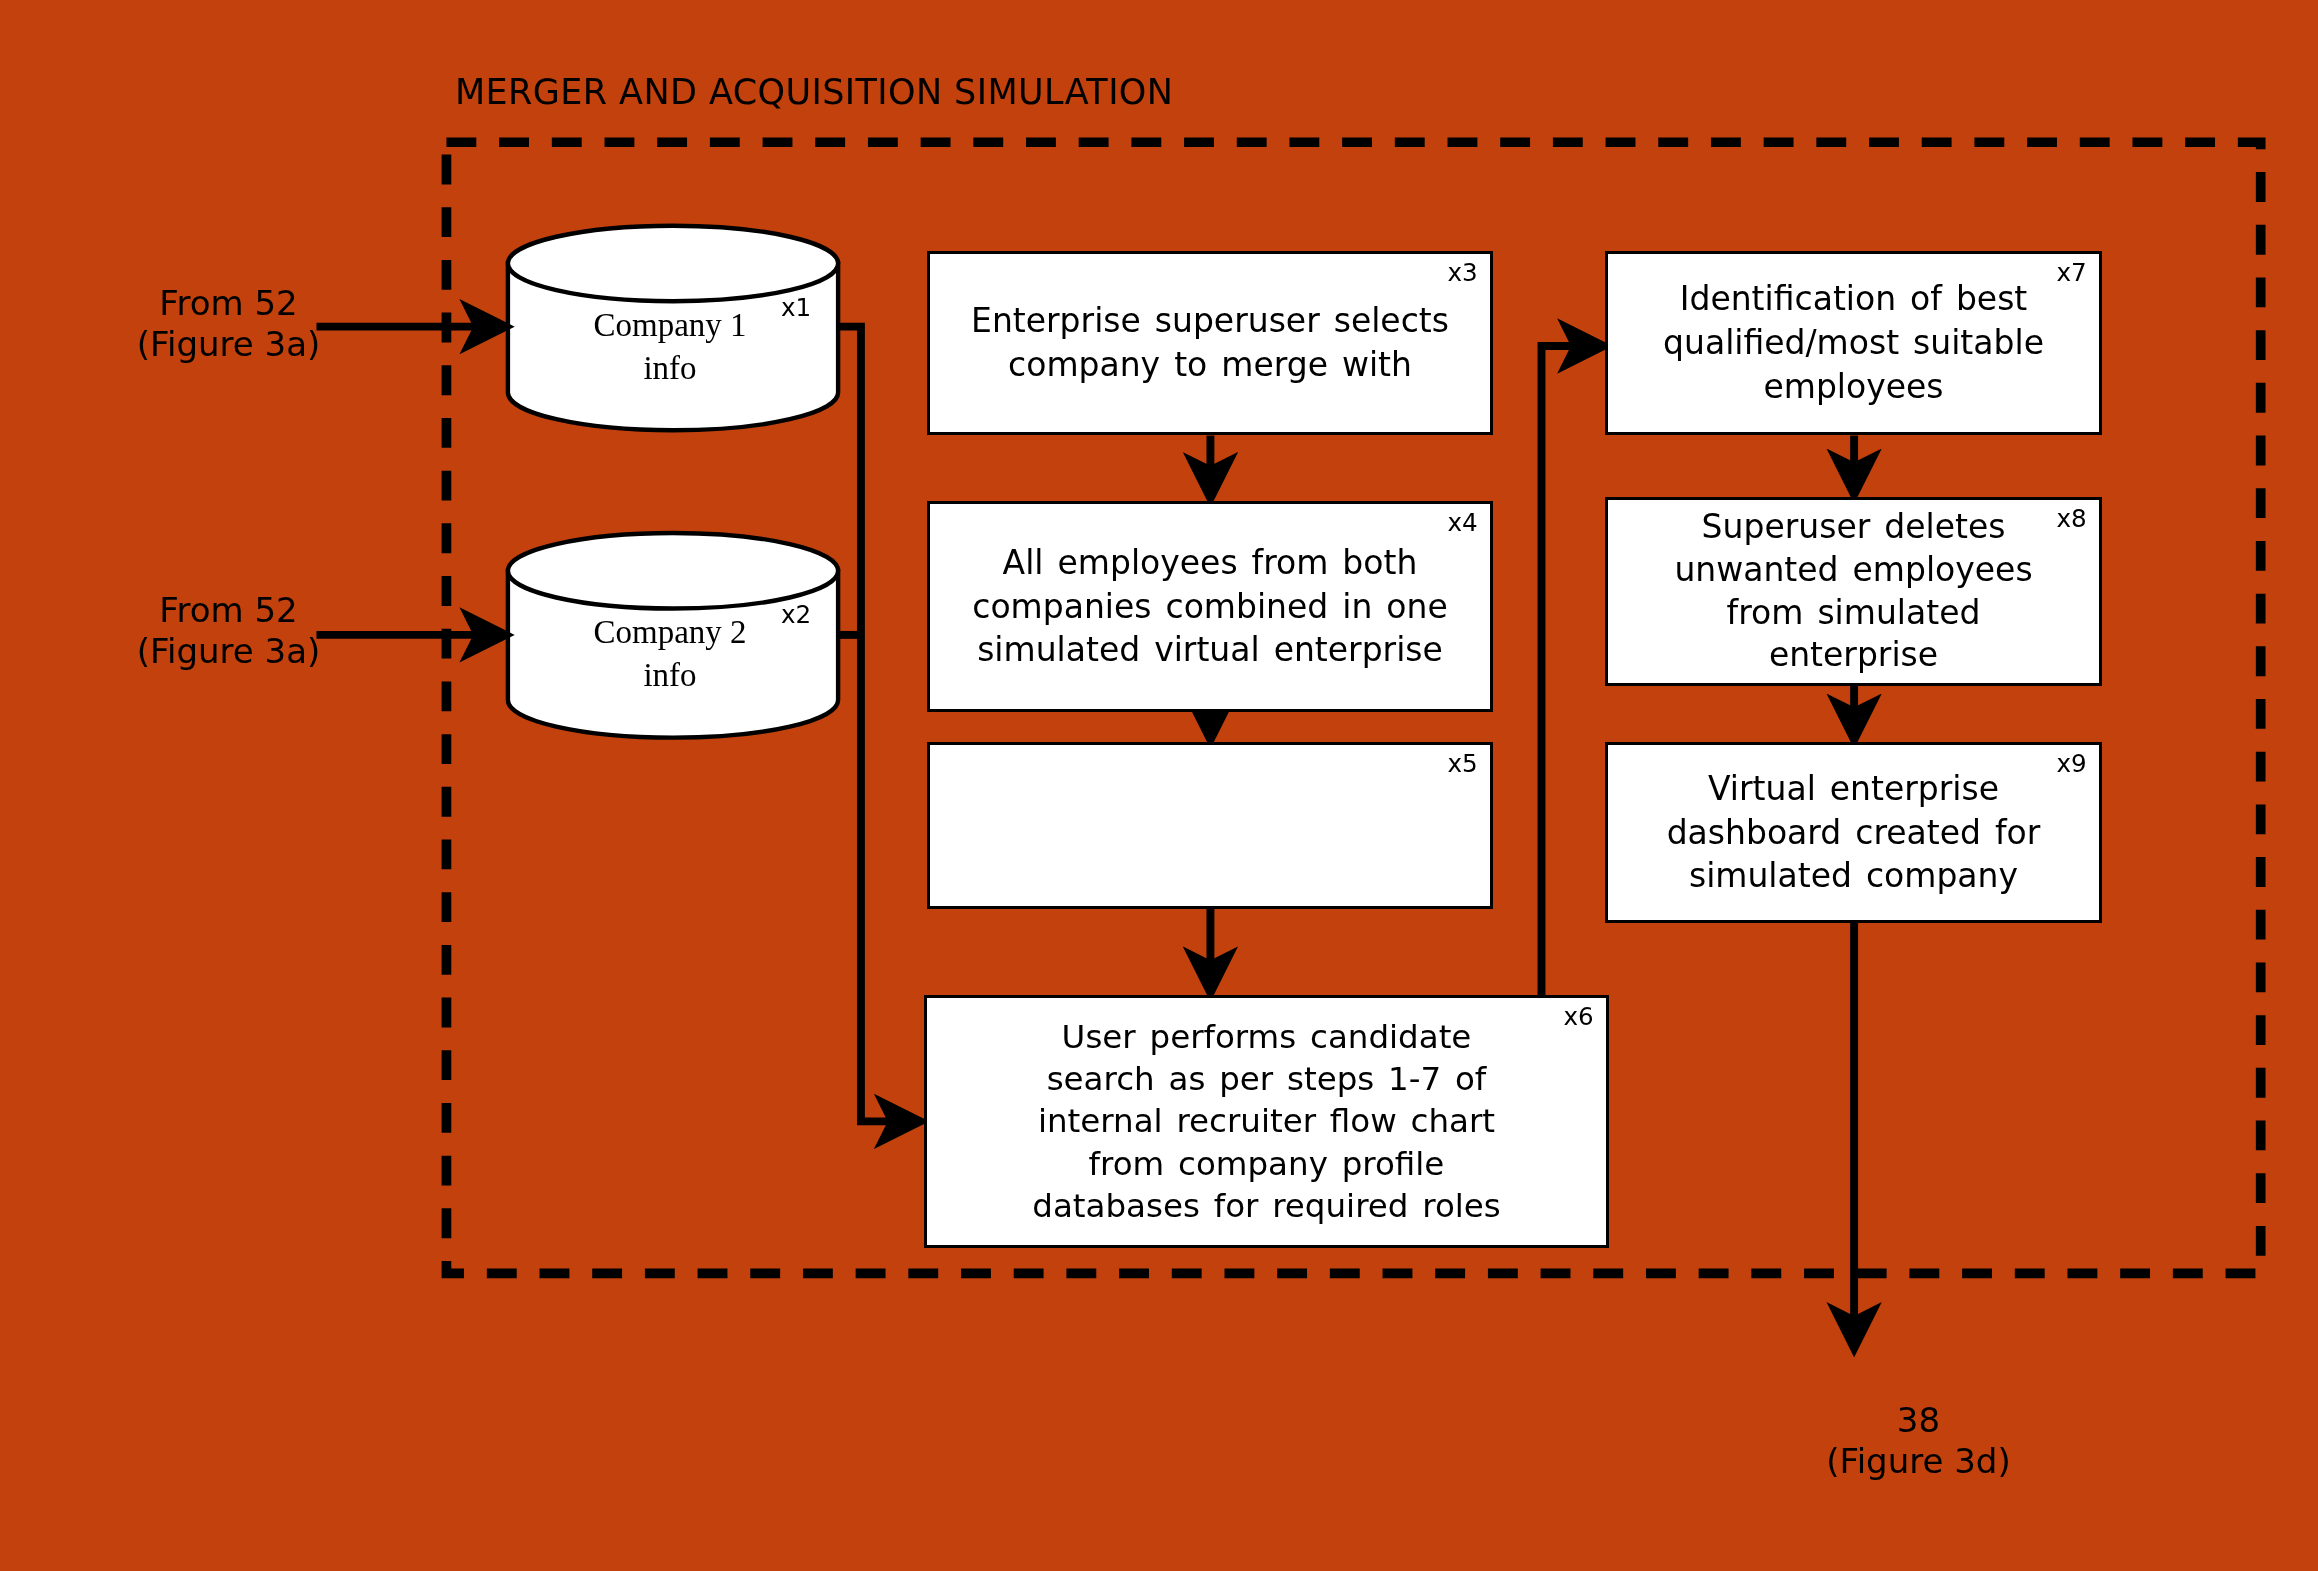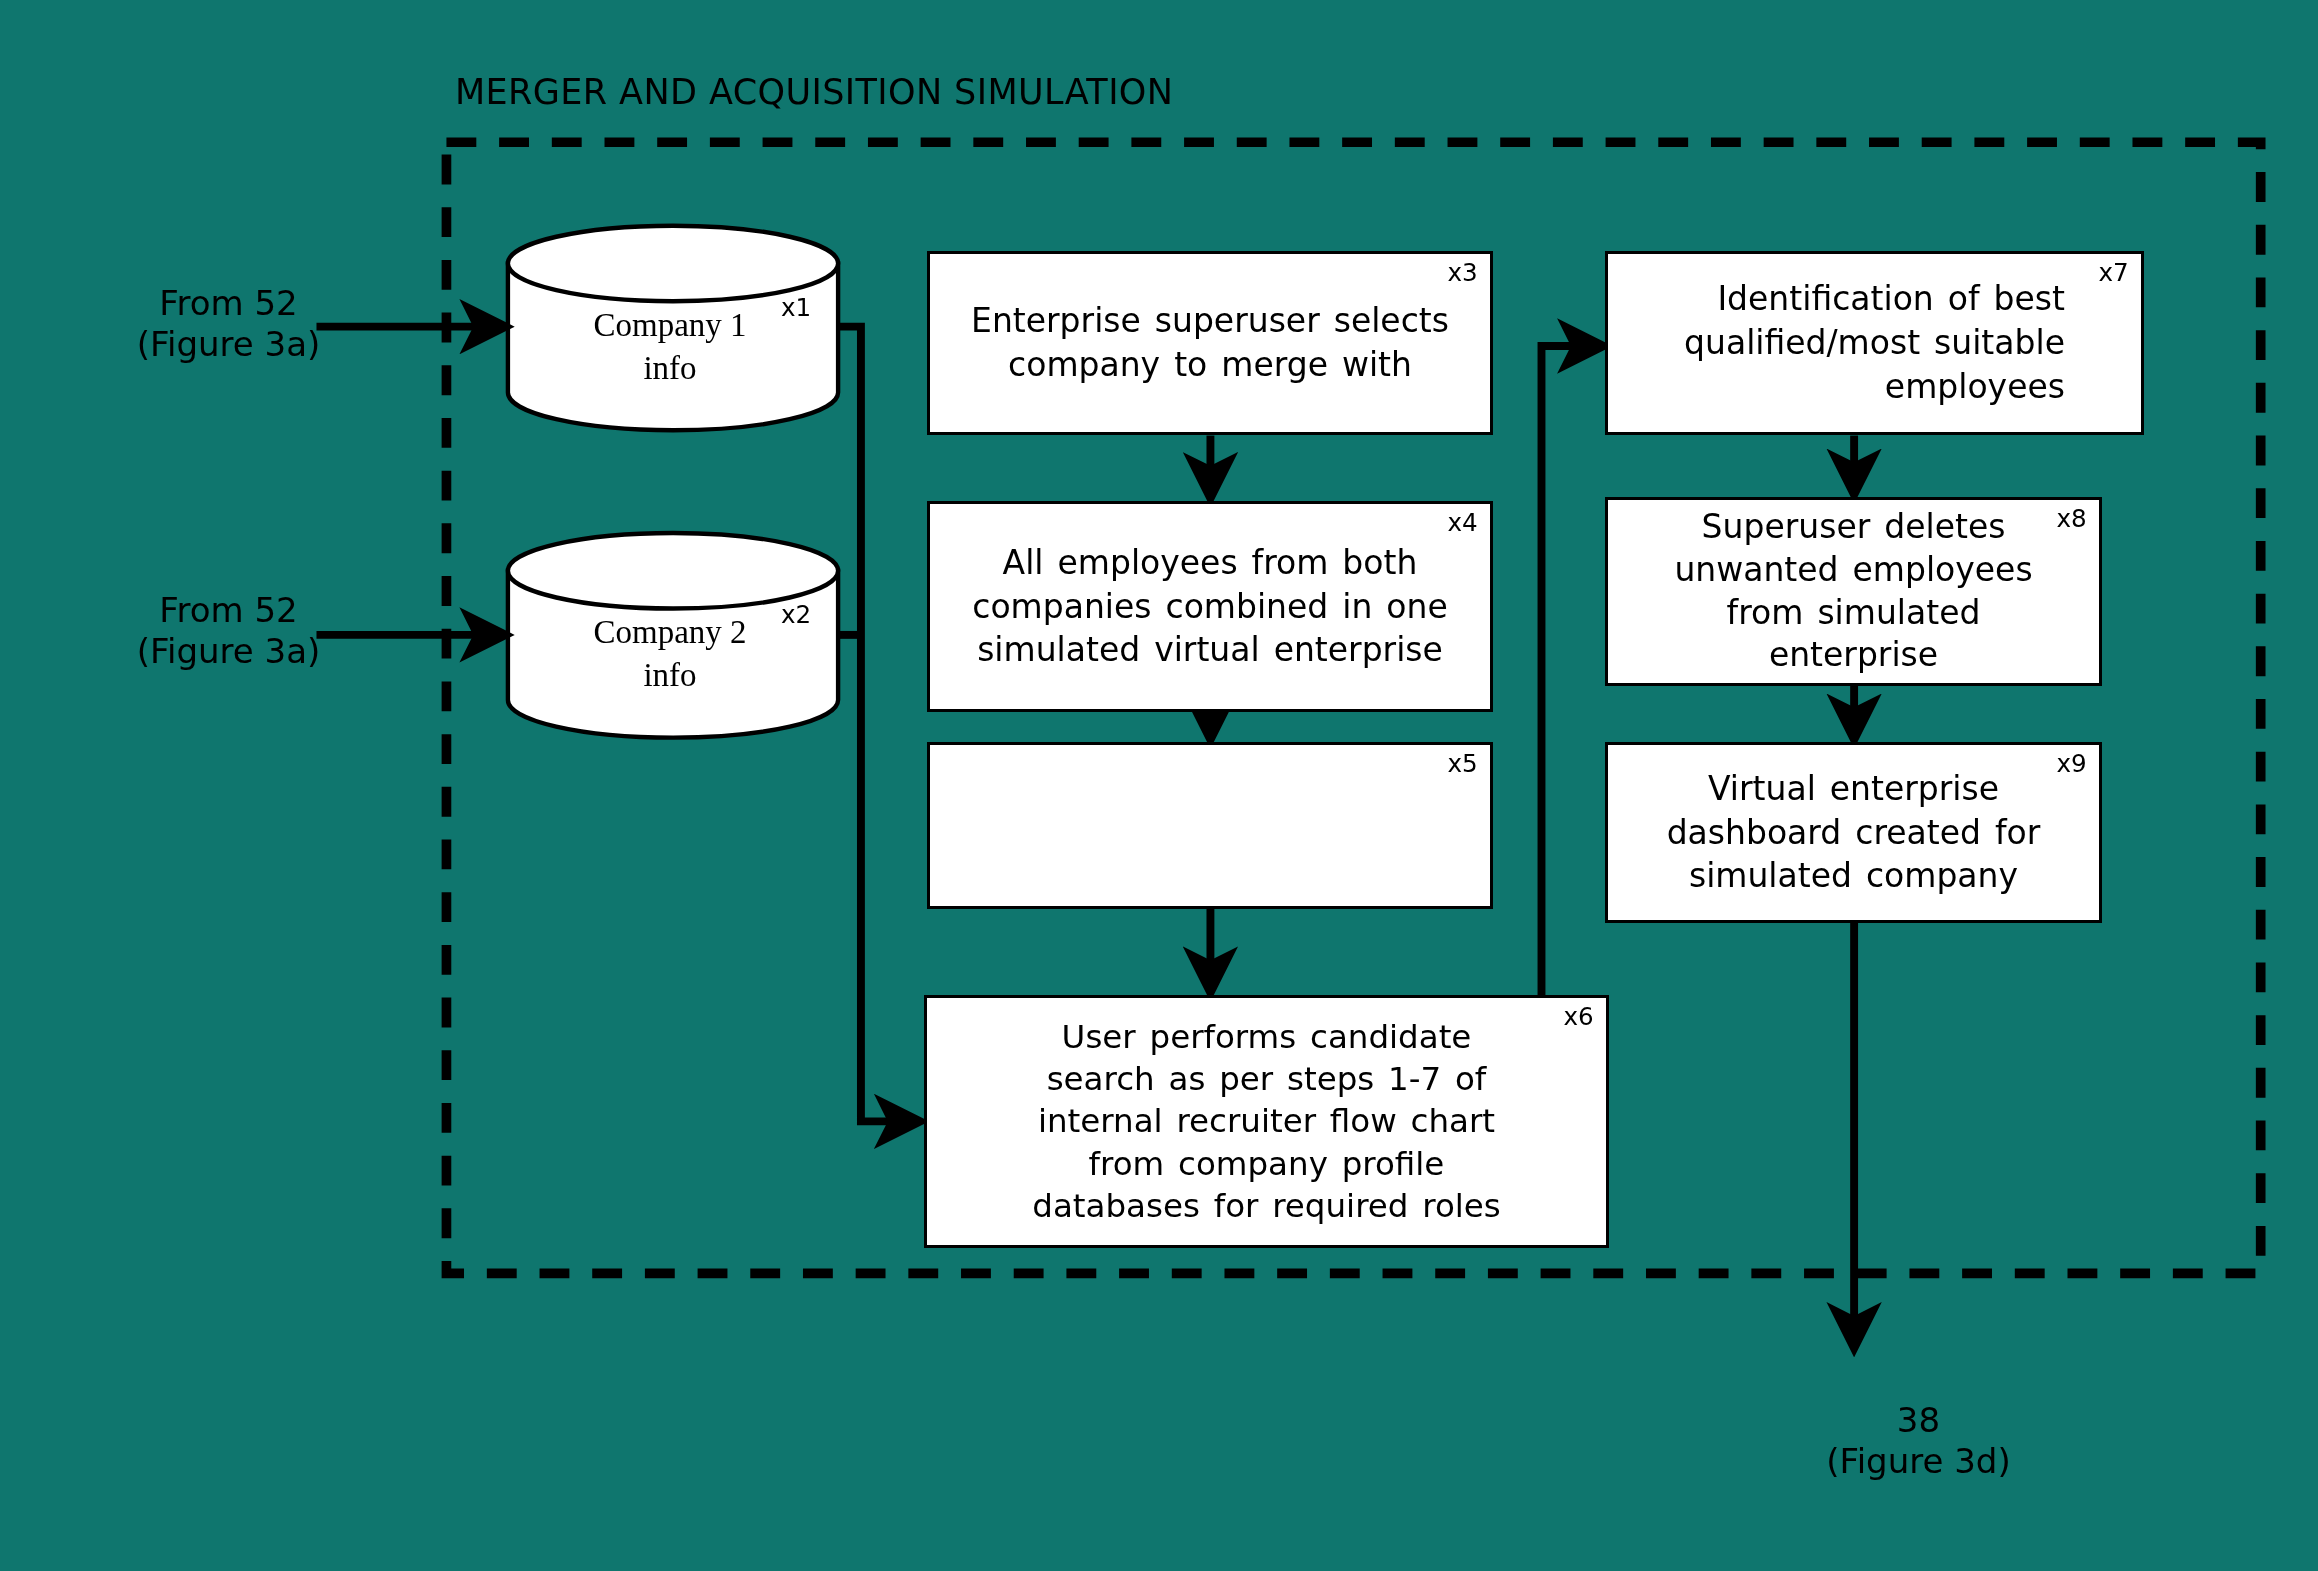--- a/index.html
+++ b/index.html
@@ -4,21 +4,21 @@
 <style>
   html, body {
     margin: 0;
     padding: 0;
     background: #ffffff;
   }
   #page {
     position: relative;
     width: 2319px;
     height: 1571px;
-    background: #0f766e;
+    background: #c2410c;
     font-family: "DejaVu Sans", sans-serif;
     color: #000000;
     overflow: hidden;
   }
   .svg-layer {
     position: absolute;
     left: 0;
     top: 0;
     width: 2319px;
     height: 1571px;
@@ -67,21 +67,21 @@
     top: 7px;
     right: 12.3px;
     font-size: 24.6px;
     line-height: 1;
   }
   
   #box-x3 { left: 927px; top: 251px; width: 566px; height: 184px; }
   #box-x4 { left: 927px; top: 501px; width: 566px; height: 211px; }
   #box-x5 { left: 927px; top: 742px; width: 566px; height: 167px; }
   #box-x6 { left: 924px; top: 995px; width: 685px; height: 253px; }
-  #box-x7 { left: 1605px; top: 251px; width: 539px; height: 184px; text-align: right; }
+  #box-x7 { left: 1605px; top: 251px; width: 497px; height: 184px; }
   #box-x8 { left: 1605px; top: 497px; width: 497px; height: 189px; justify-content: center; }
   #box-x9 { left: 1605px; top: 742px; width: 497px; height: 181px; }
 
   #box-x6 .box-text { font-size: 32.5px; line-height: 1.30; }
   #box-x8 .box-text { line-height: 1.30; }
 
   
   .cylinder {
     position: absolute;
   }

